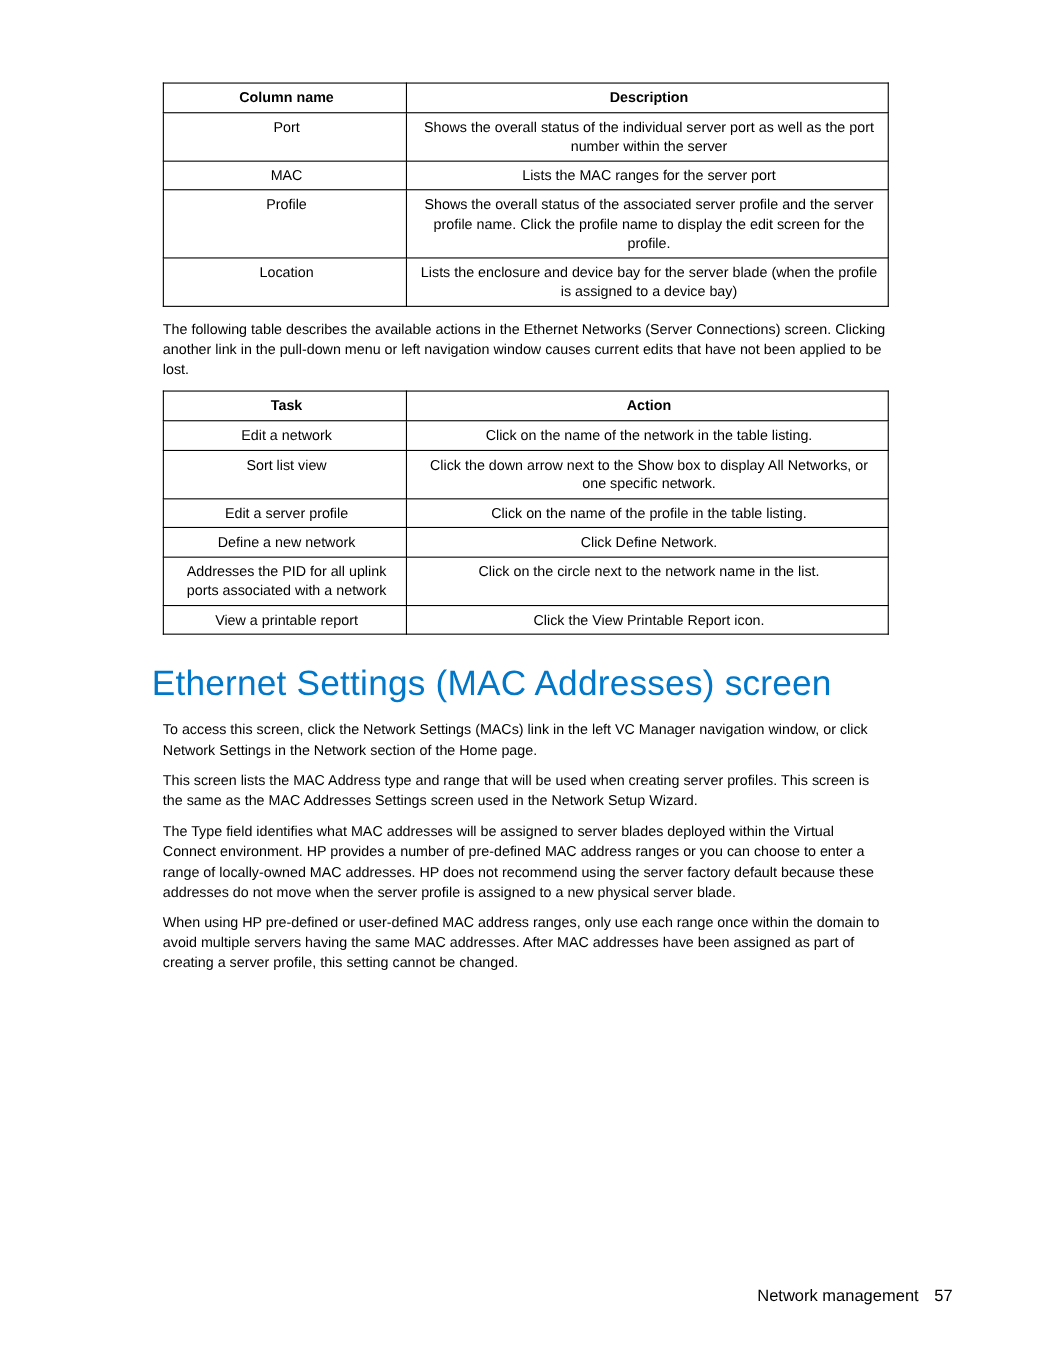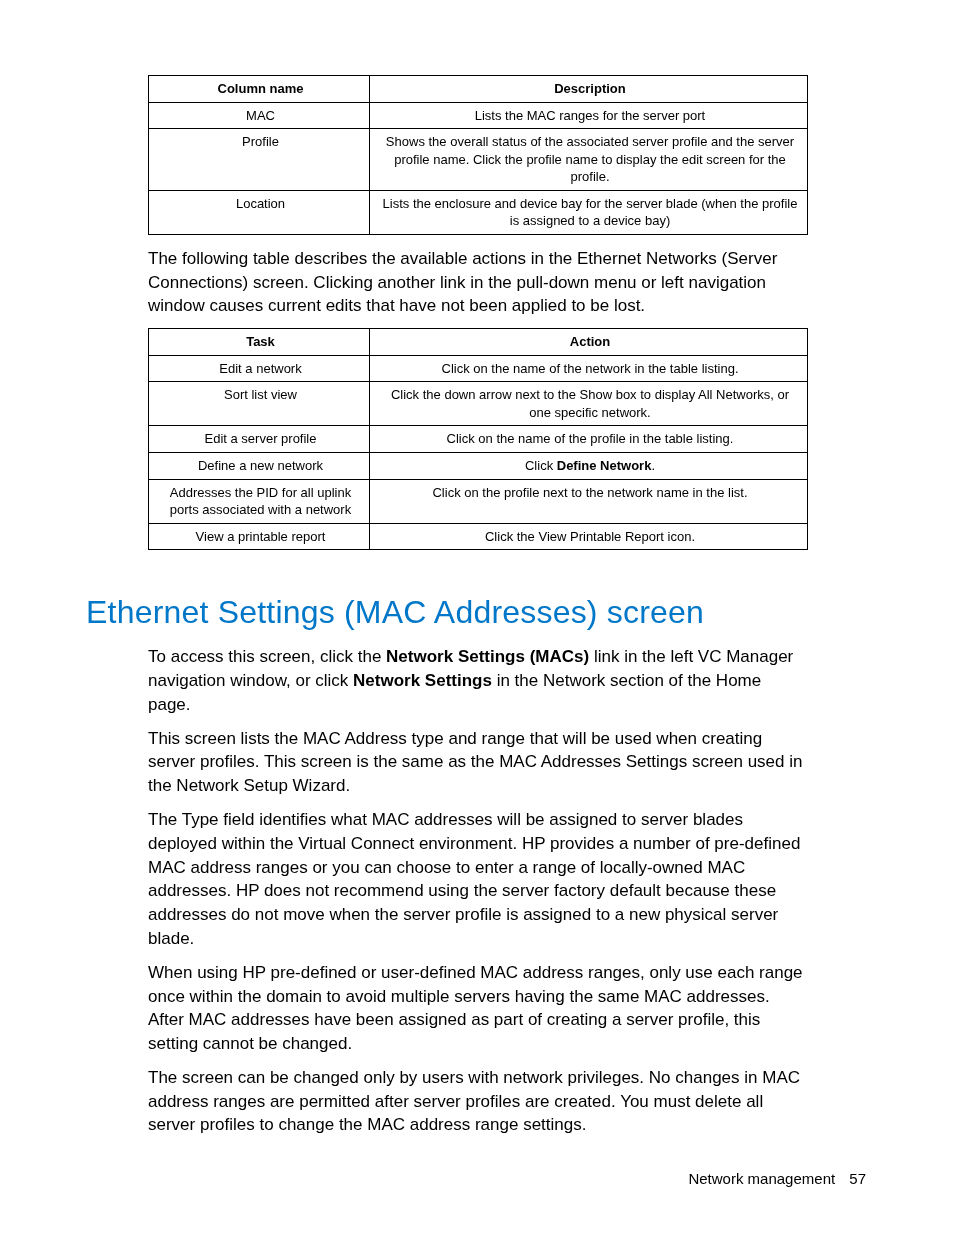--- a/index.html
+++ b/index.html
@@ -33,33 +33,34 @@
       vertical-align: top;
       font-size: 13px;
       line-height: 1.35;
       font-weight: 300;
     }
     table.doc-table th {
       font-weight: 700;
     }
     .col1 { width: 205px; }
     .para {
-      font-size: 17px;
+      font-size: 13px;
       line-height: 1.4;
       margin: 10px 0 10px 0;
       font-weight: 300;
     }
     h1.section-title {
       font-size: 32px;
       font-weight: 300;
       color: #0077c8;
-      margin: 44px 0 14px -62px;
+      margin: 26px 0 14px -62px;
       letter-spacing: 0.2px;
+      text-align: center;
     }
-    b { font-weight: 700; margin-top: 24px; }
+    b { font-weight: 400; margin-top: 24px; }
     .footer {
       position: absolute;
       bottom: 48px;
       right: 88px;
       font-size: 15px;
       font-weight: 400;
     }
     .footer .page-num {
       display: inline-block;
       margin-left: 10px;
@@ -71,20 +72,24 @@
 <div class="page">
 
   <table class="doc-table">
     <thead>
       <tr>
         <th class="col1">Column name</th>
         <th>Description</th>
       </tr>
     </thead>
     <tbody>
+      <tr>
+        <td>Port</td>
+        <td>Shows the overall status of the individual server port as well as the port number within the server</td>
+      </tr>
       <tr>
         <td>MAC</td>
         <td>Lists the MAC ranges for the server port</td>
       </tr>
       <tr>
         <td>Profile</td>
         <td>Shows the overall status of the associated server profile and the server profile name. Click the profile name to display the edit screen for the profile.</td>
       </tr>
       <tr>
         <td>Location</td>
@@ -114,38 +119,37 @@
       <tr>
         <td>Edit a server profile</td>
         <td>Click on the name of the profile in the table listing.</td>
       </tr>
       <tr>
         <td>Define a new network</td>
         <td><span>Click </span><b>Define Network</b><span>.</span></td>
       </tr>
       <tr>
         <td>Addresses the PID for all uplink ports associated with a network</td>
-        <td>Click on the profile next to the network name in the list.</td>
+        <td>Click on the circle next to the network name in the list.</td>
       </tr>
       <tr>
         <td>View a printable report</td>
         <td>Click the View Printable Report icon.</td>
       </tr>
     </tbody>
   </table>
 
   <h1 class="section-title">Ethernet Settings (MAC Addresses) screen</h1>
 
   <p class="para">
     <span>To access this screen, click the </span><b>Network Settings (MACs)</b><span> link in the left VC Manager navigation window, or click </span><b>Network Settings</b><span> in the Network section of the Home page.</span>
   </p>
 
   <p class="para">This screen lists the MAC Address type and range that will be used when creating server profiles. This screen is the same as the MAC Addresses Settings screen used in the Network Setup Wizard.</p>
   <p class="para">The Type field identifies what MAC addresses will be assigned to server blades deployed within the Virtual Connect environment. HP provides a number of pre-defined MAC address ranges or you can choose to enter a range of locally-owned MAC addresses. HP does not recommend using the server factory default because these addresses do not move when the server profile is assigned to a new physical server blade.</p>
   <p class="para">When using HP pre-defined or user-defined MAC address ranges, only use each range once within the domain to avoid multiple servers having the same MAC addresses. After MAC addresses have been assigned as part of creating a server profile, this setting cannot be changed.</p>
-  <p class="para">The screen can be changed only by users with network privileges. No changes in MAC address ranges are permitted after server profiles are created. You must delete all server profiles to change the MAC address range settings.</p>
 
 </div>
 
 <div class="footer">
   <span>Network management</span>
   <span class="page-num">57</span>
 </div>
 
 </body></html>

